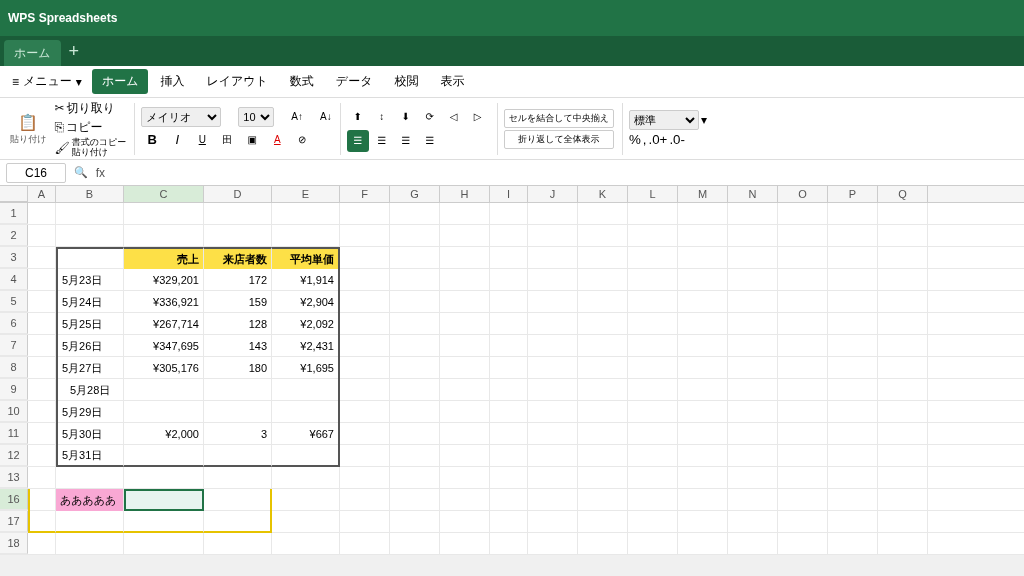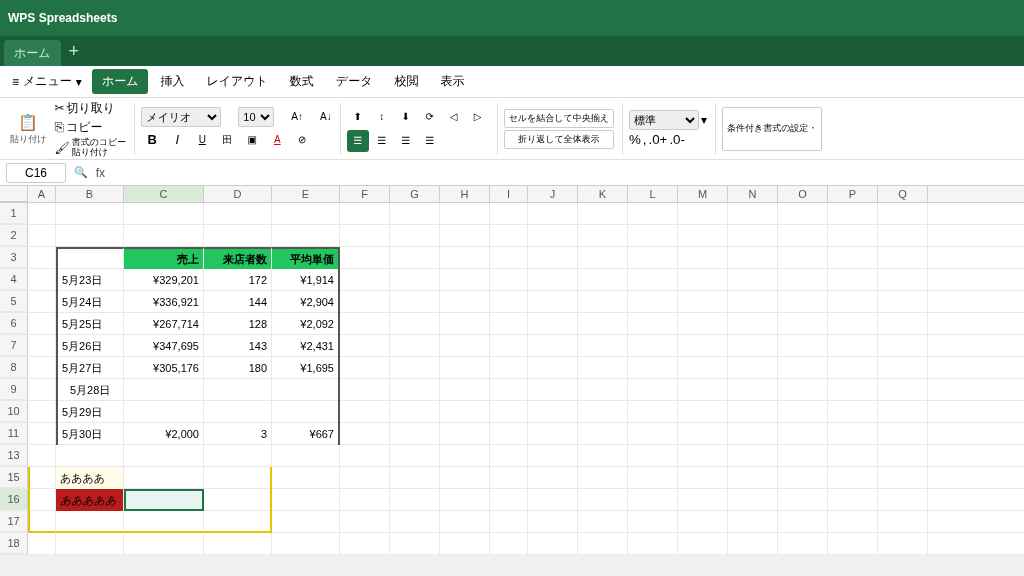--- a/index.html
+++ b/index.html
@@ -236,21 +236,21 @@
       font-size: 11px;
       padding: 2px 4px;
       white-space: nowrap;
       overflow: hidden;
       display: flex;
       align-items: center;
       min-height: 22px;
     }
     .cell.right { justify-content: flex-end; }
 
-    .cell-header-bg { background: #22c55e; font-weight: bold; }
+    .cell-header-bg { background: #fde047; font-weight: bold; }
     .cell-selected { background: #e8f4f0; outline: 2px solid #217346; outline-offset: -2px; }
 
     
     .corner-cell {
       min-width: 28px;
       width: 28px;
       background: #f5f5f5;
       border-right: 1px solid #ccc;
       border-bottom: 1px solid #ccc;
     }
@@ -385,23 +385,20 @@
       </div>
       <div style="display:flex;gap:2px;font-size:10px;">
         <button style="border:none;background:transparent;cursor:pointer;">%</button>
         <button style="border:none;background:transparent;cursor:pointer;">,</button>
         <button style="border:none;background:transparent;cursor:pointer;">.0+</button>
         <button style="border:none;background:transparent;cursor:pointer;">.0-</button>
       </div>
     </div>
   </div>
 
-  <div class="ribbon-group">
-    <button style="font-size:9px;border:1px solid #ccc;border-radius:2px;padding:2px 4px;background:#fff;cursor:pointer;white-space:nowrap;height:44px;">条件付き書式の設定・</button>
-  </div>
 </div>
 
 <div id="formula-bar">
   <input id="cell-ref" type="text" value="C16" style="">
   <span style="font-size:11px;color:#888;margin:0 4px;">🔍</span>
   <span id="fx-label">fx</span>
   <input id="formula-input" type="text" value="" style="">
 </div>
 
 <div id="sheet-container">
@@ -510,21 +507,21 @@
       <div class="cell col-other"></div>
       <div class="cell col-other"></div>
       <div class="cell col-other"></div>
     </div>
 
     <div class="grid-row">
       <div class="row-header">5</div>
       <div class="cell col-a"></div>
       <div class="cell col-b" style="border-left:2px solid #555;">5月24日</div>
       <div class="cell col-c right">¥336,921</div>
-      <div class="cell col-d right">144</div>
+      <div class="cell col-d right">159</div>
       <div class="cell col-e right" style="border-right:2px solid #555;">¥2,904</div>
       <div class="cell col-f"></div>
       <div class="cell col-g"></div>
       <div class="cell col-h"></div>
       <div class="cell col-i"></div>
       <div class="cell col-other"></div>
       <div class="cell col-other"></div>
       <div class="cell col-other"></div>
       <div class="cell col-other"></div>
       <div class="cell col-other"></div>
@@ -652,20 +649,40 @@
       <div class="cell col-other"></div>
       <div class="cell col-other"></div>
       <div class="cell col-other"></div>
       <div class="cell col-other"></div>
       <div class="cell col-other"></div>
       <div class="cell col-other"></div>
       <div class="cell col-other"></div>
       <div class="cell col-other"></div>
     </div>
 
+    <div class="grid-row">
+      <div class="row-header">12</div>
+      <div class="cell col-a"></div>
+      <div class="cell col-b" style="border-left:2px solid #555;border-bottom:2px solid #555;">5月31日</div>
+      <div class="cell col-c right" style="border-bottom:2px solid #555;"></div>
+      <div class="cell col-d right" style="border-bottom:2px solid #555;"></div>
+      <div class="cell col-e right" style="border-right:2px solid #555;border-bottom:2px solid #555;"></div>
+      <div class="cell col-f"></div>
+      <div class="cell col-g"></div>
+      <div class="cell col-h"></div>
+      <div class="cell col-i"></div>
+      <div class="cell col-other"></div>
+      <div class="cell col-other"></div>
+      <div class="cell col-other"></div>
+      <div class="cell col-other"></div>
+      <div class="cell col-other"></div>
+      <div class="cell col-other"></div>
+      <div class="cell col-other"></div>
+      <div class="cell col-other"></div>
+    </div>
 
     <div class="grid-row">
       <div class="row-header">13</div>
       <div class="cell col-a"></div>
       <div class="cell col-b"></div>
       <div class="cell col-c"></div>
       <div class="cell col-d"></div>
       <div class="cell col-e"></div>
       <div class="cell col-f"></div>
       <div class="cell col-g"></div>
@@ -675,45 +692,25 @@
       <div class="cell col-other"></div>
       <div class="cell col-other"></div>
       <div class="cell col-other"></div>
       <div class="cell col-other"></div>
       <div class="cell col-other"></div>
       <div class="cell col-other"></div>
       <div class="cell col-other"></div>
     </div>
 
 
-    <div class="grid-row">
-      <div class="row-header">15</div>
-      <div class="cell col-a" style="border-left:2px solid #e6c300;"></div>
-      <div class="cell col-b" style="background:#fffde7;">ああああ</div>
-      <div class="cell col-c"></div>
-      <div class="cell col-d" style="border-right:2px solid #e6c300;"></div>
-      <div class="cell col-e"></div>
-      <div class="cell col-f"></div>
-      <div class="cell col-g"></div>
-      <div class="cell col-h"></div>
-      <div class="cell col-i"></div>
-      <div class="cell col-other"></div>
-      <div class="cell col-other"></div>
-      <div class="cell col-other"></div>
-      <div class="cell col-other"></div>
-      <div class="cell col-other"></div>
-      <div class="cell col-other"></div>
-      <div class="cell col-other"></div>
-      <div class="cell col-other"></div>
-    </div>
 
     <div class="grid-row">
       <div class="row-header" style="background:#d8ecd8;">16</div>
       <div class="cell col-a" style="border-left:2px solid #e6c300;"></div>
-      <div class="cell col-b" style="background:#b91c1c;font-style:italic;">あああああ</div>
+      <div class="cell col-b" style="background:#f9a8d4;">あああああ</div>
       <div class="cell col-c cell-selected" style="border-right:2px solid #e6c300;"></div>
       <div class="cell col-d" style="border-right:2px solid #e6c300;"></div>
       <div class="cell col-e"></div>
       <div class="cell col-f"></div>
       <div class="cell col-g"></div>
       <div class="cell col-h"></div>
       <div class="cell col-i"></div>
       <div class="cell col-other"></div>
       <div class="cell col-other"></div>
       <div class="cell col-other"></div>

